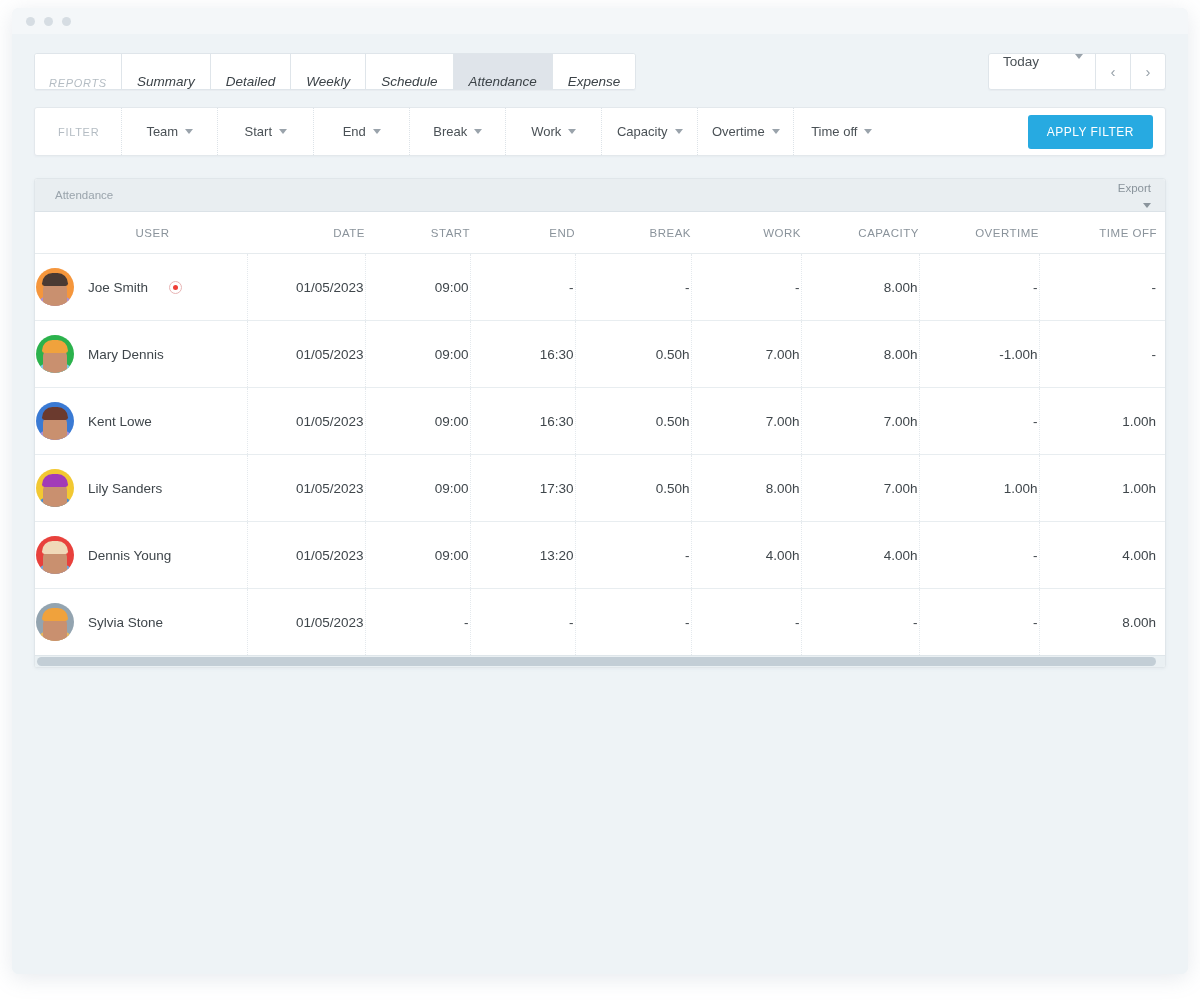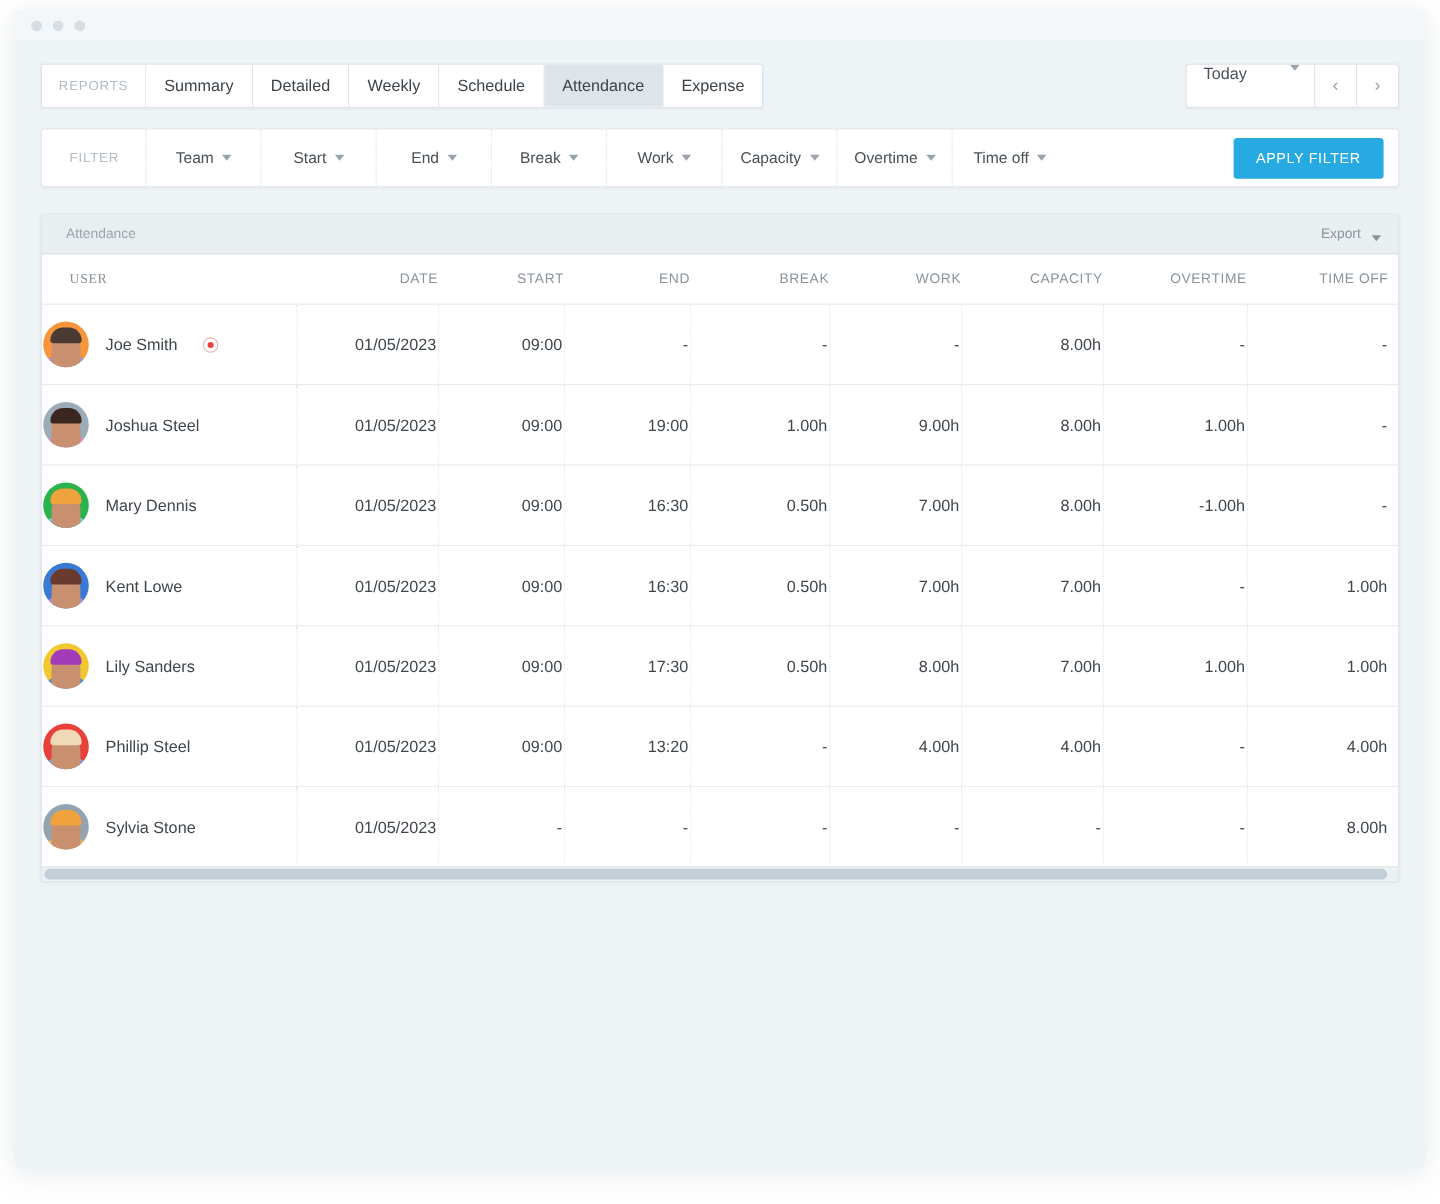--- a/index.html
+++ b/index.html
@@ -66,28 +66,29 @@
     align-items: stretch;
     border: 1px solid #dfe5ea;
     border-radius: 3px;
     background: #ffffff;
     overflow: hidden;
     height: 35px;
     box-shadow: 0 1px 1px rgba(140,155,170,0.07);
   }
   .tab {
     display: flex;
-    align-items: center;
+    align-items: flex-end;
     padding: 0 15px;
     font-size: 13.5px;
     color: #3c4348;
     border-right: 1px solid #dfe5ea;
     background: #ffffff;
     white-space: nowrap;
     cursor: pointer;
+    font-style: italic;
   }
   .tab:last-child { border-right: none; }
   .tab.label-cell {
     color: #b4bcc3;
     font-size: 11px;
     letter-spacing: 0.7px;
     padding: 0 14px;
     cursor: default;
   }
   .tab.active {
@@ -204,38 +205,39 @@
     font-size: 11.5px;
     color: #9aa4ac;
   }
   .export {
     display: flex;
     align-items: flex-end;
     gap: 9px;
     font-size: 11.5px;
     color: #8a949c;
     cursor: pointer;
+    flex-direction: column;
   }
   .export .caret { border-top-color: #8a949c; }
 
   table {
     border-collapse: collapse;
     width: 100%;
     table-layout: fixed;
   }
   thead th {
     font-weight: normal;
     font-size: 11.5px;
     letter-spacing: 0.5px;
     color: #8a939b;
     text-align: right;
     padding: 15px 0 14px 0;
     border-bottom: 1px solid #e6ebee;
   }
-  thead th.col-user { text-align: left; padding-left: 23px; font-family: Liberation Serif, serif; }
+  thead th.col-user { text-align: center; padding-left: 23px; }
   tbody td {
     font-size: 13.5px;
     color: #3f464b;
     text-align: right;
     height: 64px;
     border-bottom: 1px solid #e8edf0;
     border-left: 1px dotted #e4e9ed;
     vertical-align: middle;
   }
   tbody tr:last-child td { border-bottom: none; }
@@ -476,41 +478,20 @@
               <td>-</td>
               <td>-</td>
               <td>8.00h</td>
               <td>-</td>
               <td>-</td>
               <td class="col-pad"></td>
             </tr>
             <tr>
               <td class="col-user">
                 <span class="userwrap">
-                  <span class="avatar" style="background:#9bacb8">
-                    <span class="body" style="background:#d888c8"></span>
-                    <span class="face"></span>
-                    <span class="hair" style="background:#3b2720"></span>
-                  </span>
-                  <span class="uname">Joshua Steel</span>
-                </span>
-              </td>
-              <td>01/05/2023</td>
-              <td>09:00</td>
-              <td>19:00</td>
-              <td>1.00h</td>
-              <td>9.00h</td>
-              <td>8.00h</td>
-              <td>1.00h</td>
-              <td>-</td>
-              <td class="col-pad"></td>
-            </tr>
-            <tr>
-              <td class="col-user">
-                <span class="userwrap">
                   <span class="avatar" style="background:#2bb24c">
                     <span class="body" style="background:#7fc8e8"></span>
                     <span class="face"></span>
                     <span class="hair" style="background:#f0a23c"></span>
                   </span>
                   <span class="uname">Mary Dennis</span>
                 </span>
               </td>
               <td>01/05/2023</td>
               <td>09:00</td>
@@ -565,21 +546,21 @@
               <td class="col-pad"></td>
             </tr>
             <tr>
               <td class="col-user">
                 <span class="userwrap">
                   <span class="avatar" style="background:#e8413c">
                     <span class="body" style="background:#6fa8dc"></span>
                     <span class="face"></span>
                     <span class="hair" style="background:#f0d9b8"></span>
                   </span>
-                  <span class="uname">Phillip Steel</span>
+                  <span class="uname">Dennis Young</span>
                 </span>
               </td>
               <td>01/05/2023</td>
               <td>09:00</td>
               <td>13:20</td>
               <td>-</td>
               <td>4.00h</td>
               <td>4.00h</td>
               <td>-</td>
               <td>4.00h</td>

